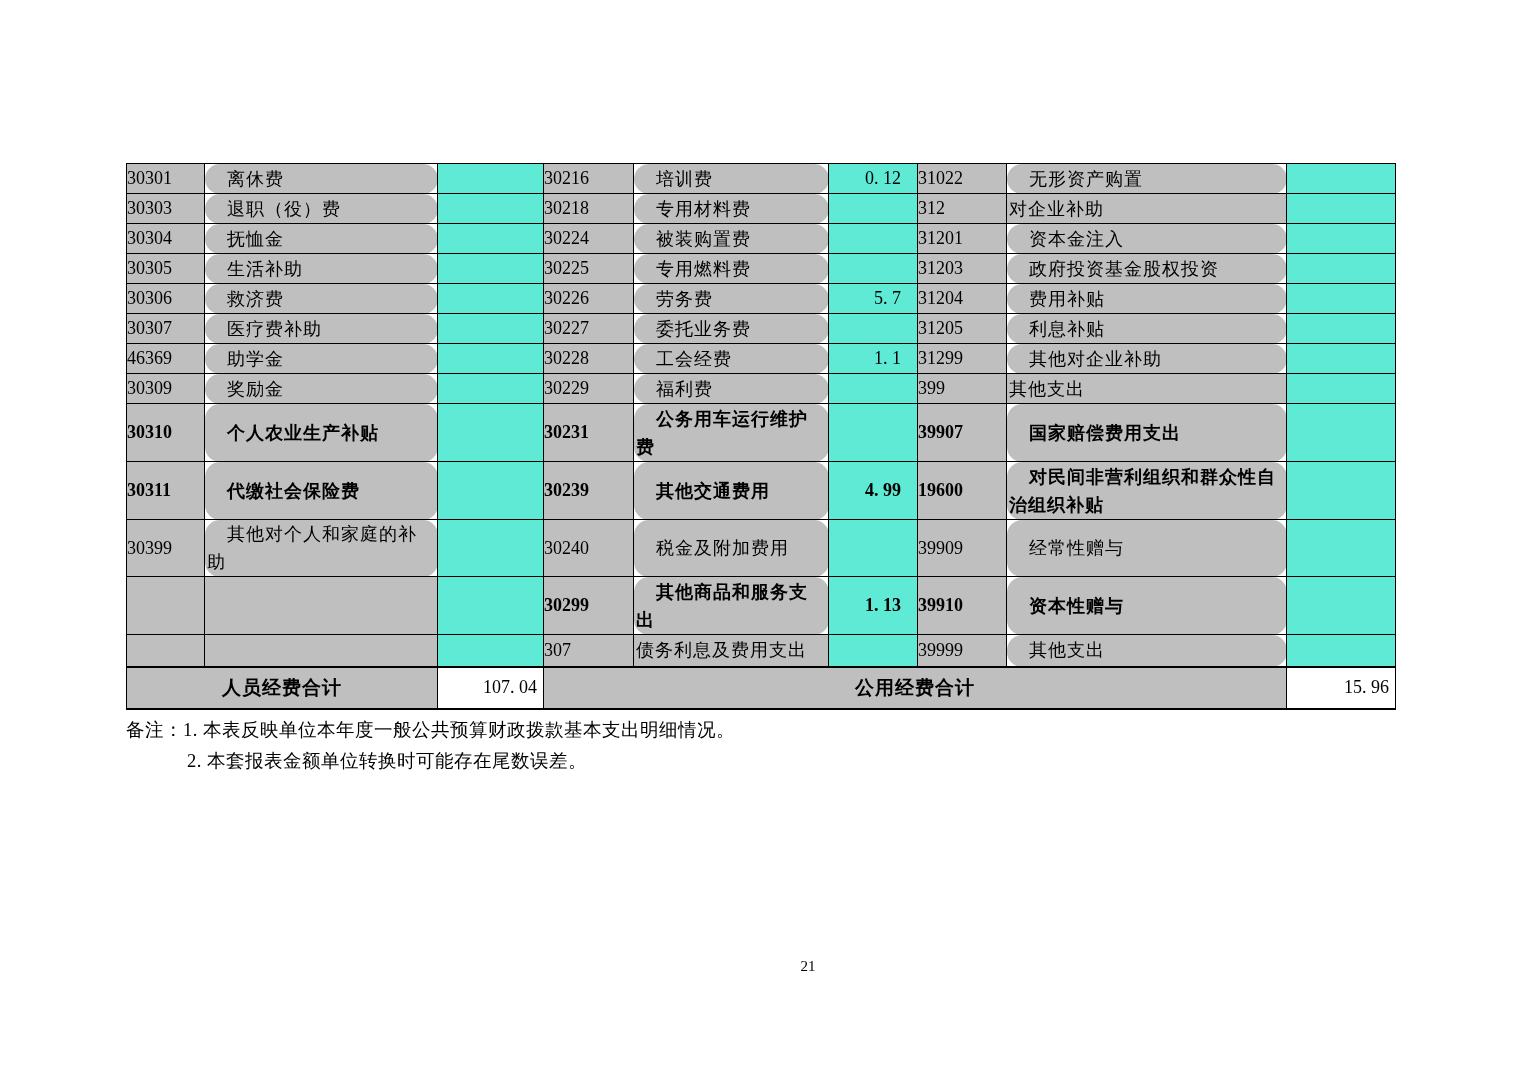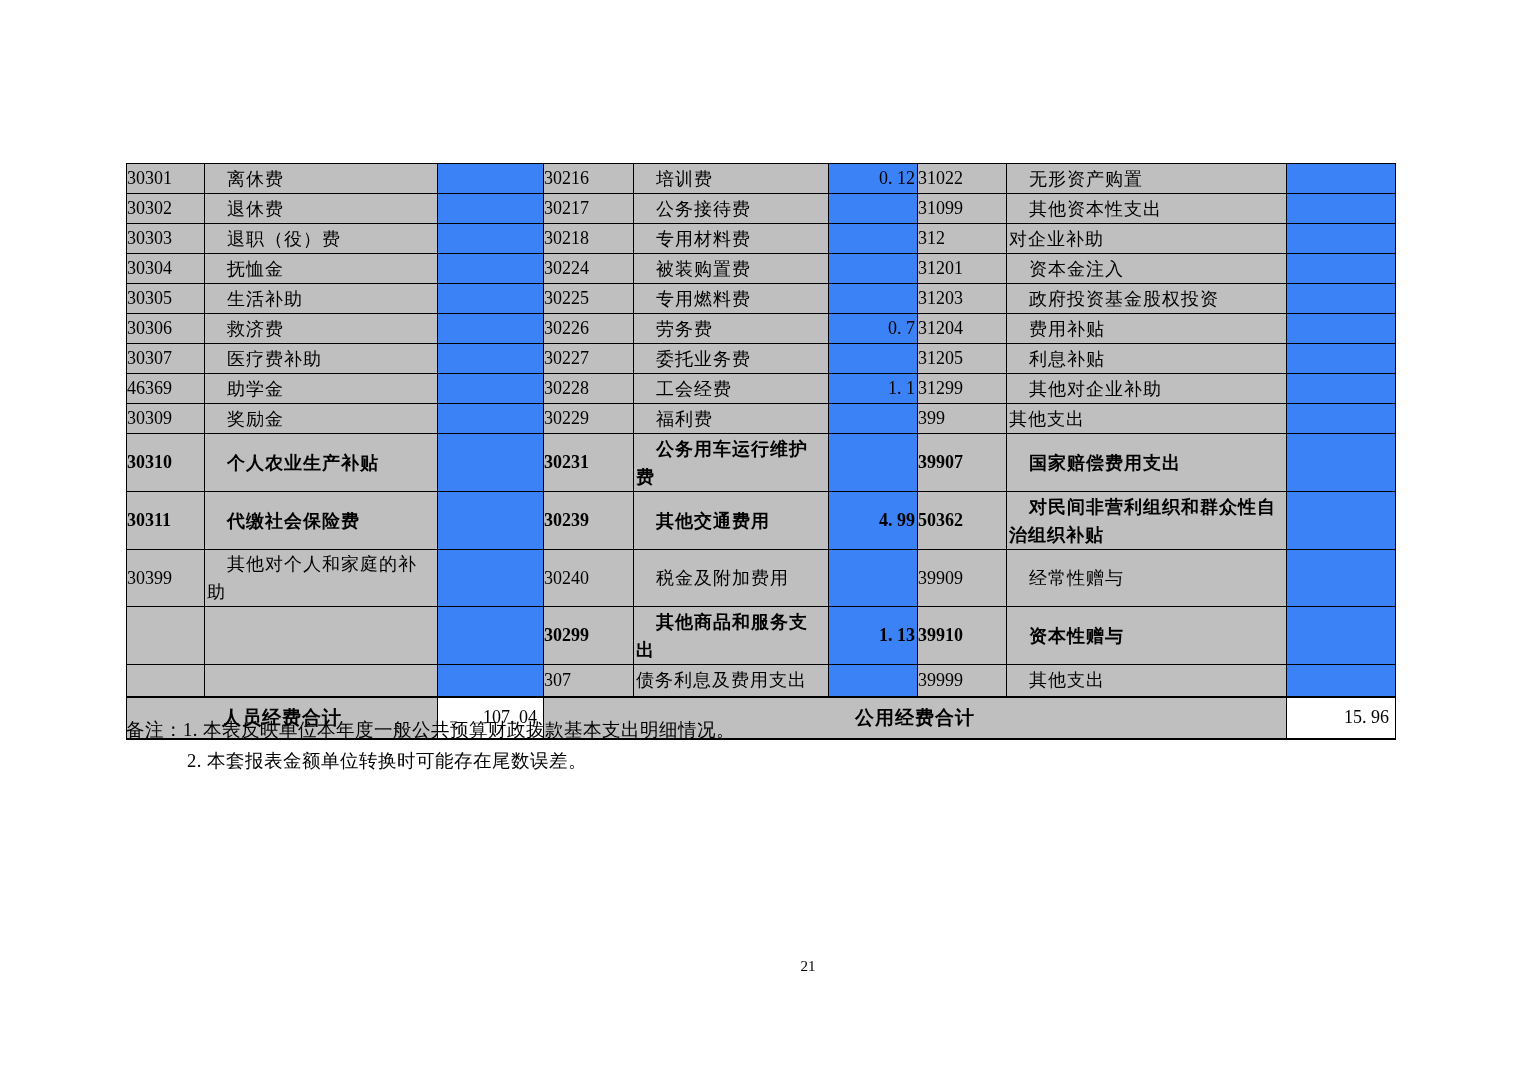--- a/index.html
+++ b/index.html
@@ -16,22 +16,22 @@
   td{
     border:1px solid #000;padding:0;overflow:hidden;
     font-size:18px;vertical-align:middle;
   }
   td.gray{background:#bfbfbf;}
   td.code{padding-left:0;}
   td.name{
     padding:0 2px;letter-spacing:1px;line-height:28px;
     word-break:break-all;
   }
-  td.name.ind{text-indent:20px;}
-  td.val{background:#3b82f6;text-align:right;padding-right:2px;}
+  td.name.ind{text-indent:20px;border-radius:15px;}
+  td.val{background:#5eead4;text-align:right;padding-right:16px;}
   tr.h-n{height:30px;}
   tr.h-t{height:58px;font-weight:bold;}
   tr.h-m{height:32px;}
   tfoot tr{height:42px;}
   tfoot td{border-top:2px solid #000;}
   td.sum-label{
     background:#bfbfbf;text-align:center;font-weight:bold;
     font-size:19px;letter-spacing:1px;
   }
   td.sum-val{background:#ffffff;text-align:right;padding-right:6px;font-size:18px;}
@@ -66,31 +66,20 @@
         <td class="name gray ind">离休费</td>
         <td class="val"></td>
         <td class="code gray">30216</td>
         <td class="name gray ind">培训费</td>
         <td class="val">0. 12</td>
         <td class="code gray">31022</td>
         <td class="name gray ind">无形资产购置</td>
         <td class="val"></td>
       </tr>
       <tr class="h-n">
-        <td class="code gray">30302</td>
-        <td class="name gray ind">退休费</td>
-        <td class="val"></td>
-        <td class="code gray">30217</td>
-        <td class="name gray ind">公务接待费</td>
-        <td class="val"></td>
-        <td class="code gray">31099</td>
-        <td class="name gray ind">其他资本性支出</td>
-        <td class="val"></td>
-      </tr>
-      <tr class="h-n">
         <td class="code gray">30303</td>
         <td class="name gray ind">退职（役）费</td>
         <td class="val"></td>
         <td class="code gray">30218</td>
         <td class="name gray ind">专用材料费</td>
         <td class="val"></td>
         <td class="code gray">312</td>
         <td class="name gray">对企业补助</td>
         <td class="val"></td>
       </tr>
@@ -115,21 +104,21 @@
         <td class="code gray">31203</td>
         <td class="name gray ind">政府投资基金股权投资</td>
         <td class="val"></td>
       </tr>
       <tr class="h-n">
         <td class="code gray">30306</td>
         <td class="name gray ind">救济费</td>
         <td class="val"></td>
         <td class="code gray">30226</td>
         <td class="name gray ind">劳务费</td>
-        <td class="val">0. 7</td>
+        <td class="val">5. 7</td>
         <td class="code gray">31204</td>
         <td class="name gray ind">费用补贴</td>
         <td class="val"></td>
       </tr>
       <tr class="h-n">
         <td class="code gray">30307</td>
         <td class="name gray ind">医疗费补助</td>
         <td class="val"></td>
         <td class="code gray">30227</td>
         <td class="name gray ind">委托业务费</td>
@@ -171,21 +160,21 @@
         <td class="name gray ind">国家赔偿费用支出</td>
         <td class="val"></td>
       </tr>
       <tr class="h-t">
         <td class="code gray">30311</td>
         <td class="name gray ind">代缴社会保险费</td>
         <td class="val"></td>
         <td class="code gray">30239</td>
         <td class="name gray ind">其他交通费用</td>
         <td class="val">4. 99</td>
-        <td class="code gray">50362</td>
+        <td class="code gray">19600</td>
         <td class="name gray ind">对民间非营利组织和群众性自治组织补贴</td>
         <td class="val"></td>
       </tr>
       <tr class="h-n">
         <td class="code gray">30399</td>
         <td class="name gray ind">其他对个人和家庭的补助</td>
         <td class="val"></td>
         <td class="code gray">30240</td>
         <td class="name gray ind">税金及附加费用</td>
         <td class="val"></td>

